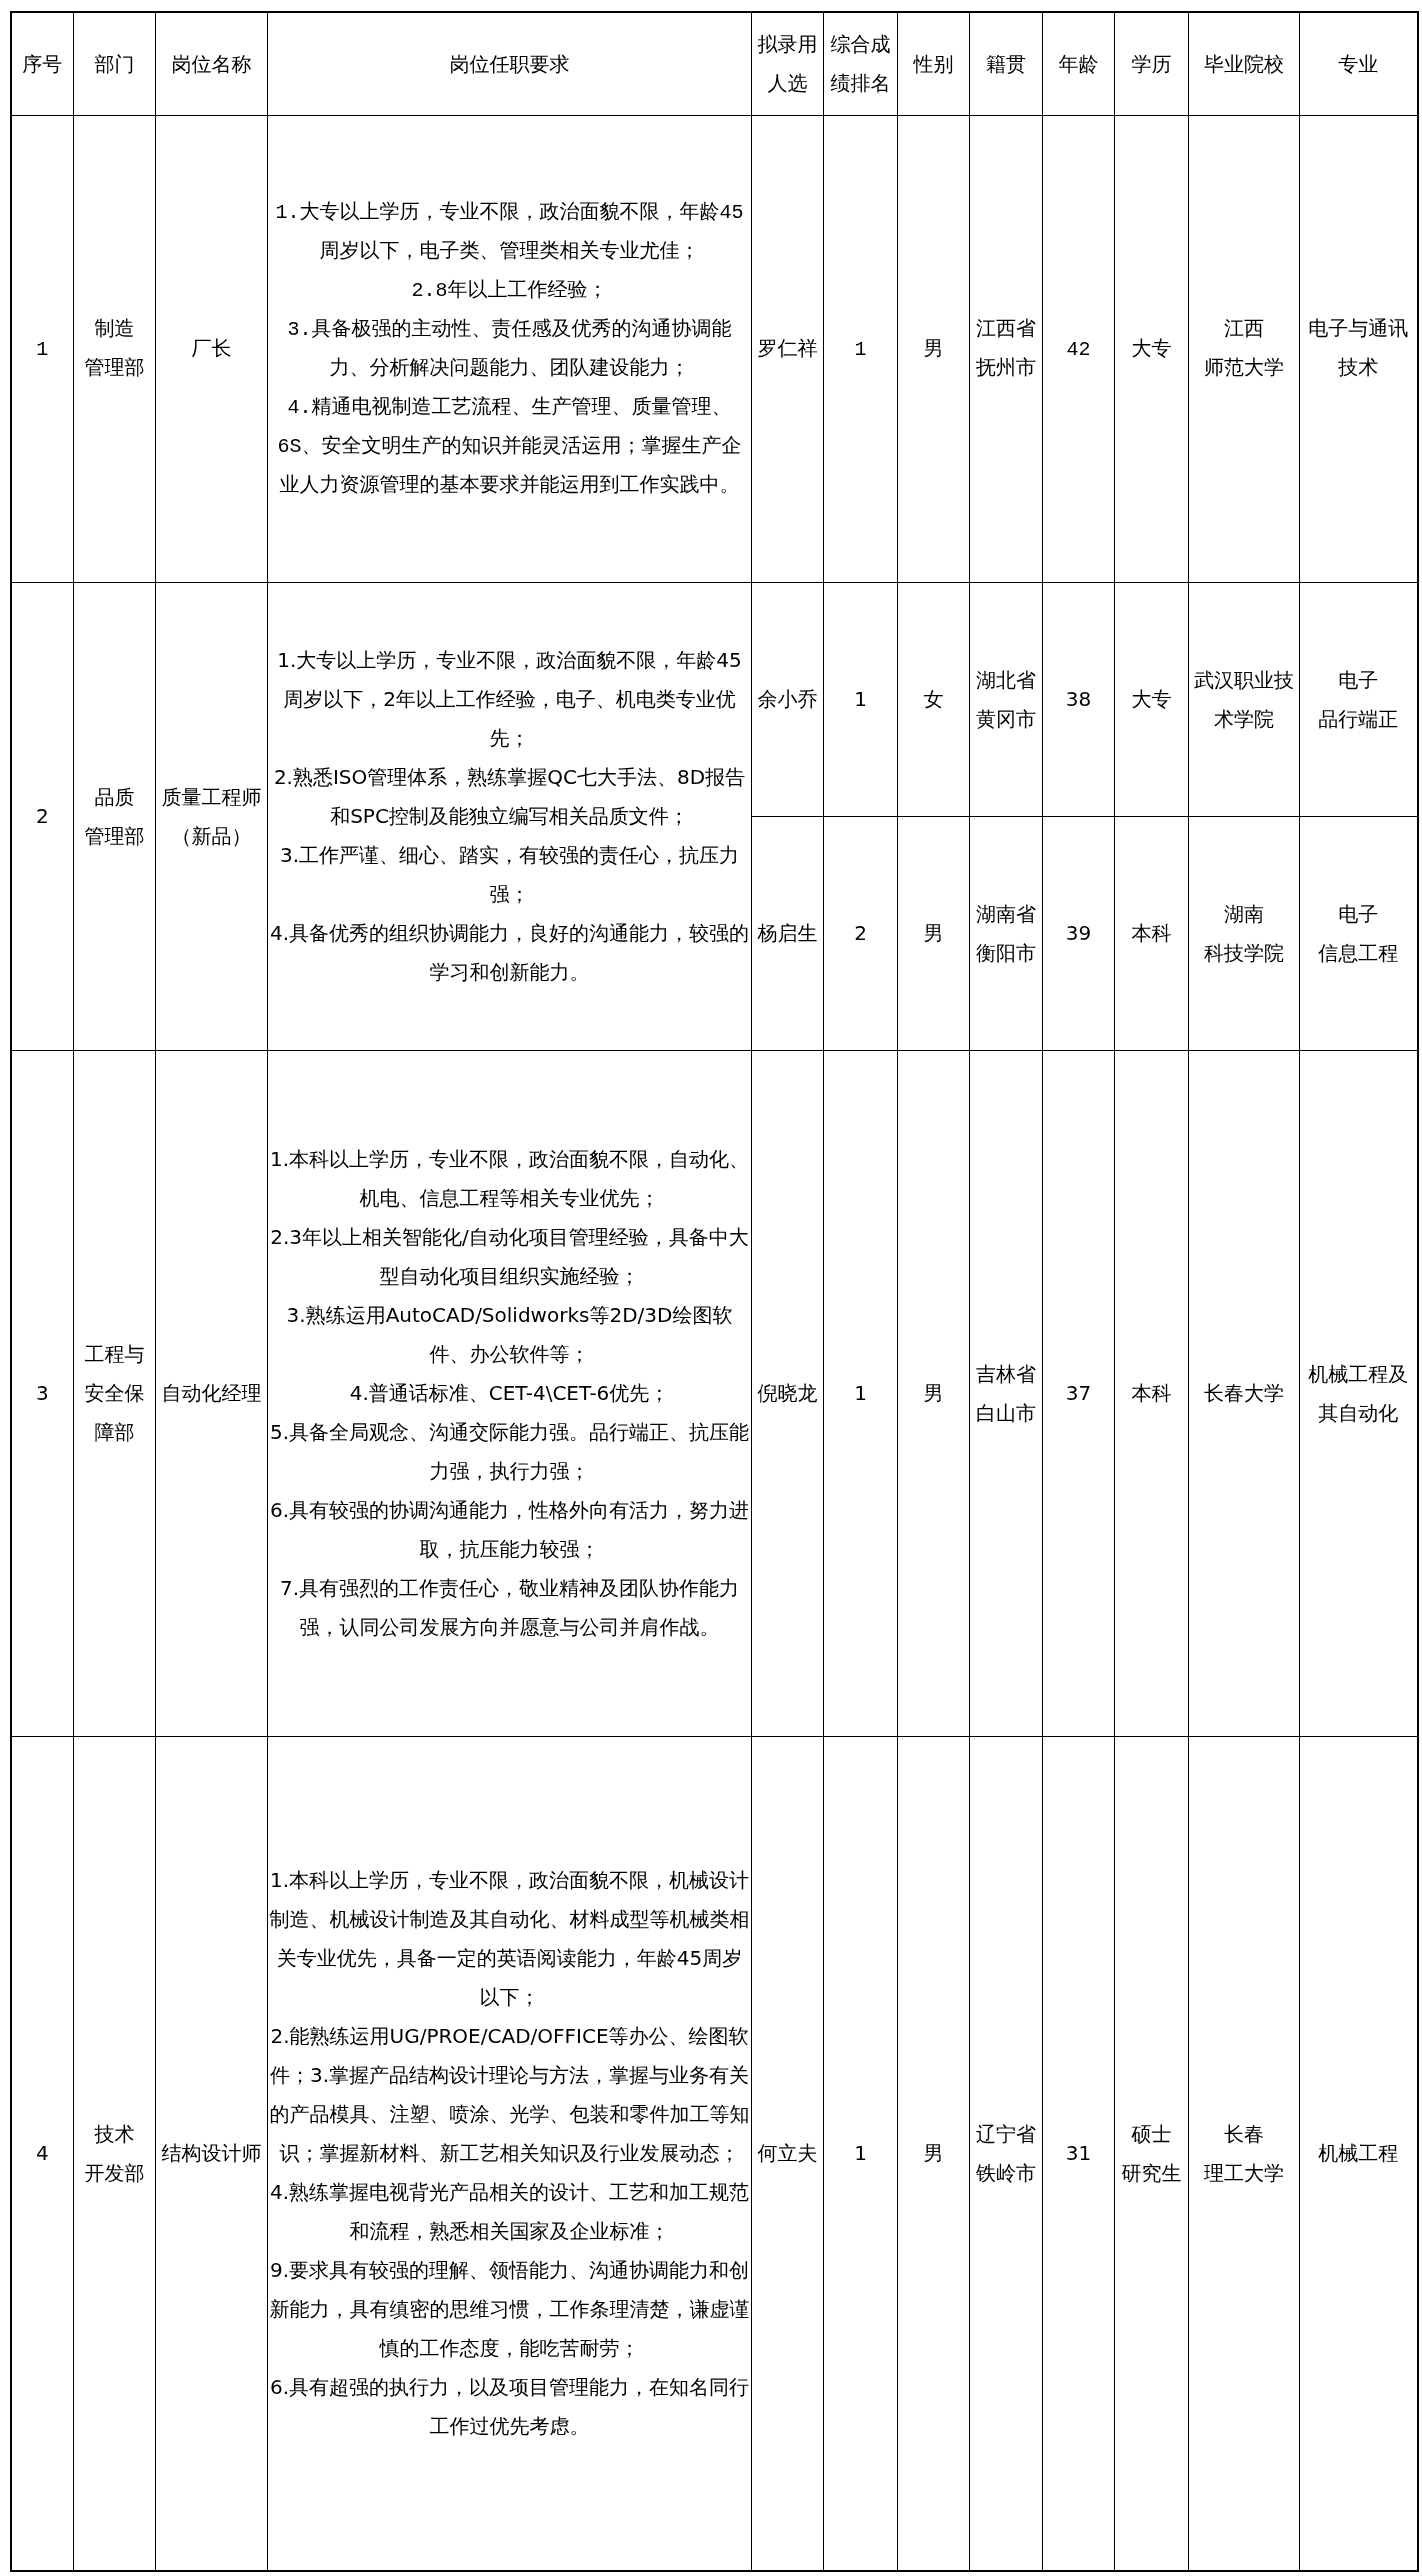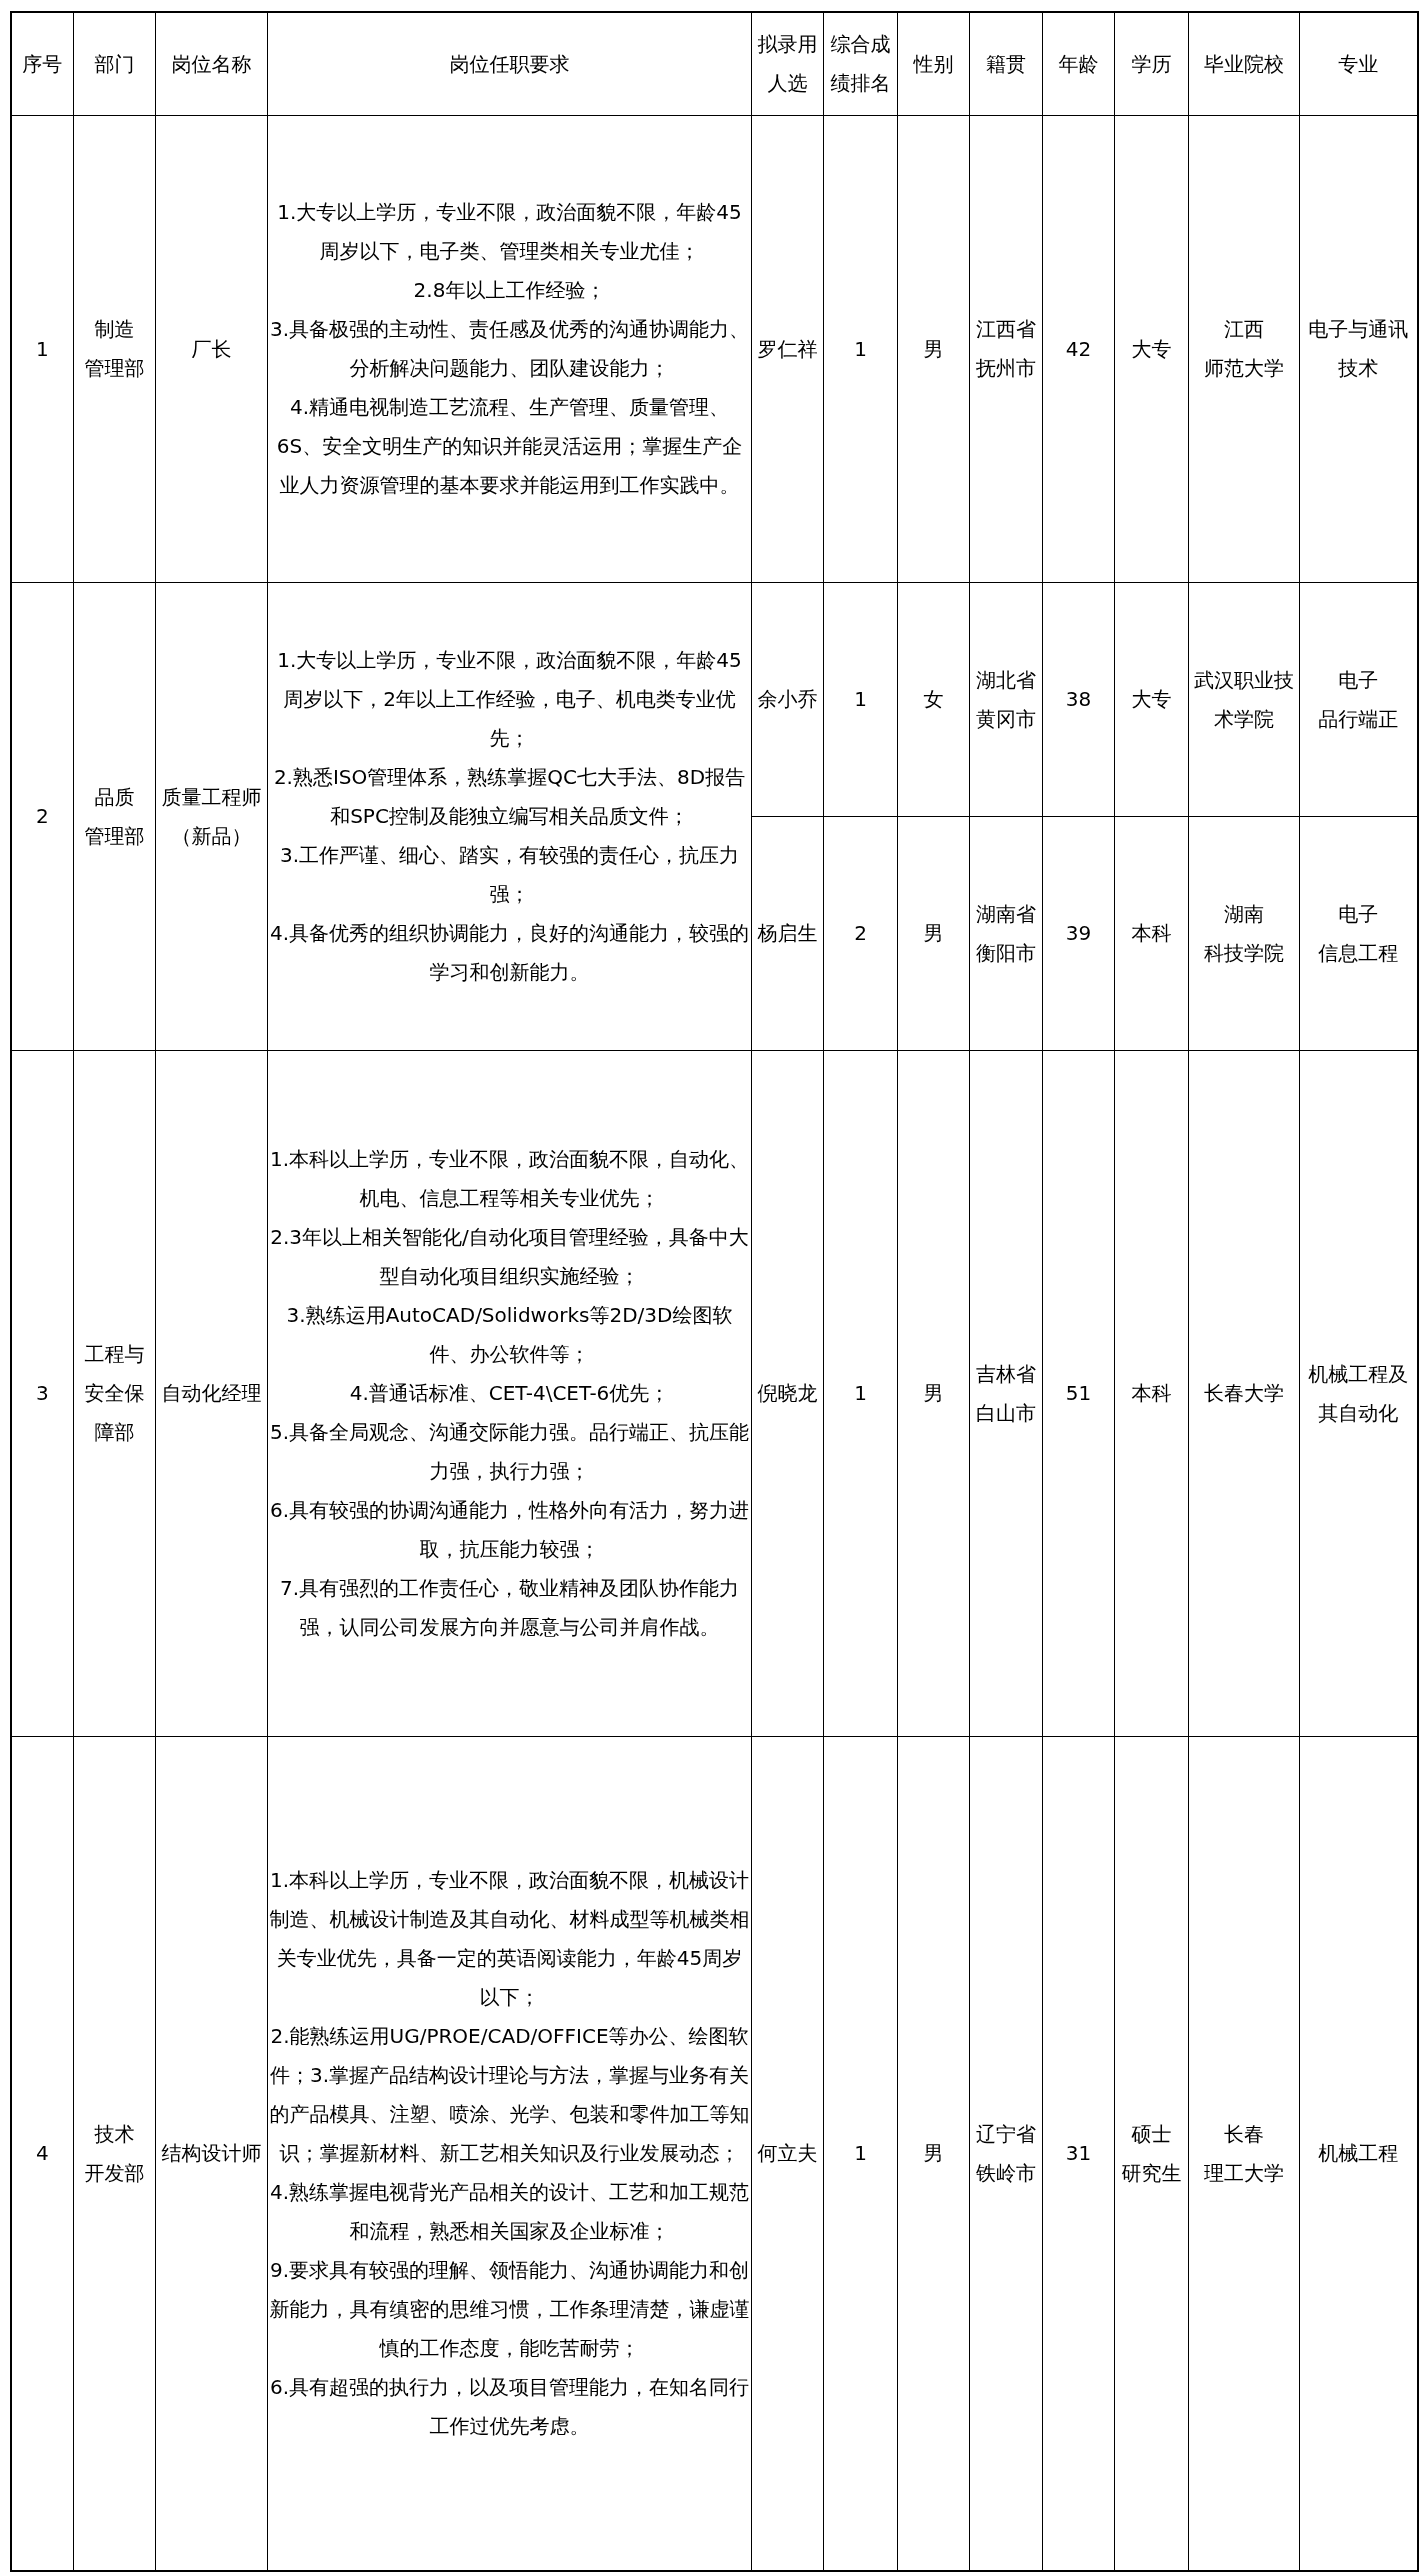--- a/index.html
+++ b/index.html
@@ -11,21 +11,21 @@
     border: 2px solid #000;
   }
   table.roster th, table.roster td {
     border: 1.4px solid #000; padding: 0; vertical-align: middle; text-align: center;
     font-size: 20px; line-height: 39px; font-weight: normal;
   }
   table.roster thead th { height: 102px; }
   td.req { text-align: left; padding: 0 2.7px 0 2.7px; line-height: 39px; font-size: 19.4px; }
   td.req .item { display: block; }
   .stack span { display: block; }
-  tr.r1 td { height: 466px; }
+  tr.r1 td { height: 466px; font-family: Liberation Mono, monospace; }
   tr.r2a td { height: 233px; }
   tr.r2b td { height: 233px; }
   tr.r3 td { height: 685px; }
   tr.r4 td { height: 833px; }
 </style>
 </head>
 <body>
 
 <table class="roster">
   <colgroup>
@@ -169,21 +169,21 @@
         <span class="item">6.具有较强的协调沟通能力，性格外向有活力，努力进取，抗压能力较强；</span>
         <span class="item">7.具有强烈的工作责任心，敬业精神及团队协作能力强，认同公司发展方向并愿意与公司并肩作战。</span>
       </td>
       <td>倪晓龙</td>
       <td>1</td>
       <td>男</td>
       <td class="stack">
         <span>吉林省</span>
         <span>白山市</span>
       </td>
-      <td>51</td>
+      <td>37</td>
       <td>本科</td>
       <td>长春大学</td>
       <td class="stack">
         <span>机械工程及</span>
         <span>其自动化</span>
       </td>
     </tr>
 
     <tr class="r4">
       <td>4</td>

